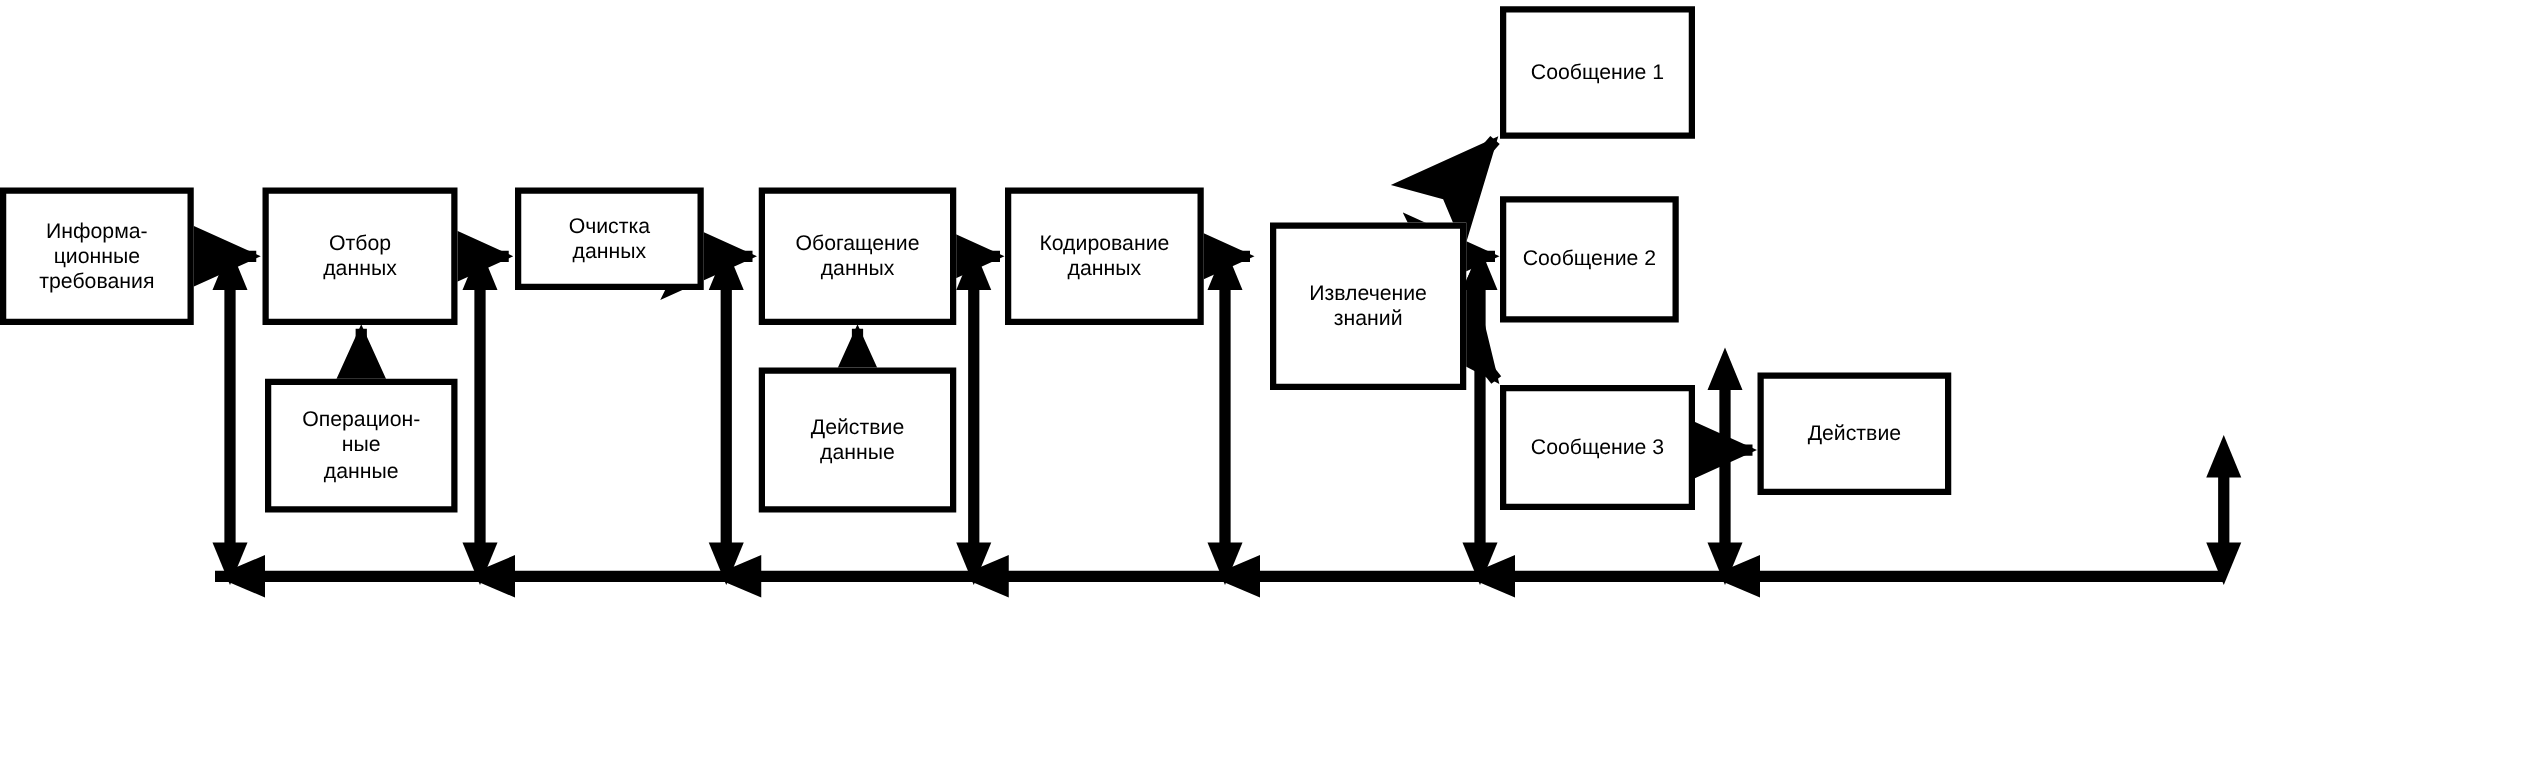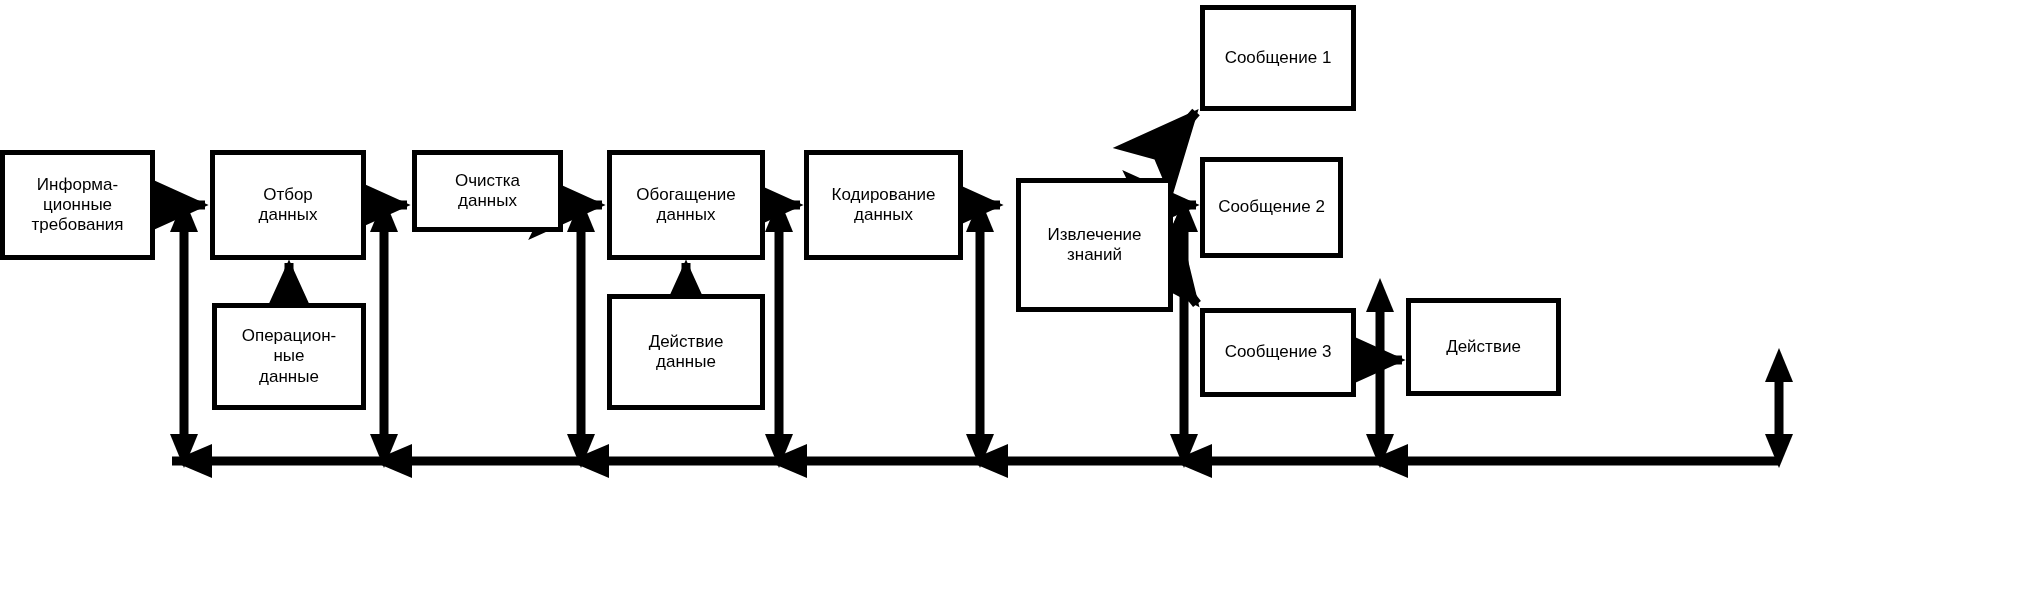--- a/index.html
+++ b/index.html
@@ -149,21 +149,21 @@
   </div>
 
   <div class="box" style="left:1200px; top:5px; width:156px; height:106px;">
     <span class="box-label">Сообщение 1</span>
   </div>
 
   <div class="box" style="left:1200px; top:157px; width:143px; height:101px;">
     <span class="box-label">Сообщение 2</span>
   </div>
 
-  <div class="box" style="left:1200px; top:308px; width:156px; height:89px;justify-content:center;">
+  <div class="box" style="left:1200px; top:308px; width:156px; height:100px;justify-content:center;">
     <span class="box-label">Сообщение 3</span>
   </div>
 
   <div class="box" style="left:1406px; top:298px; width:155px; height:98px;">
     <span class="box-label">Действие</span>
   </div>
 
 </div>
 
 </body></html>

